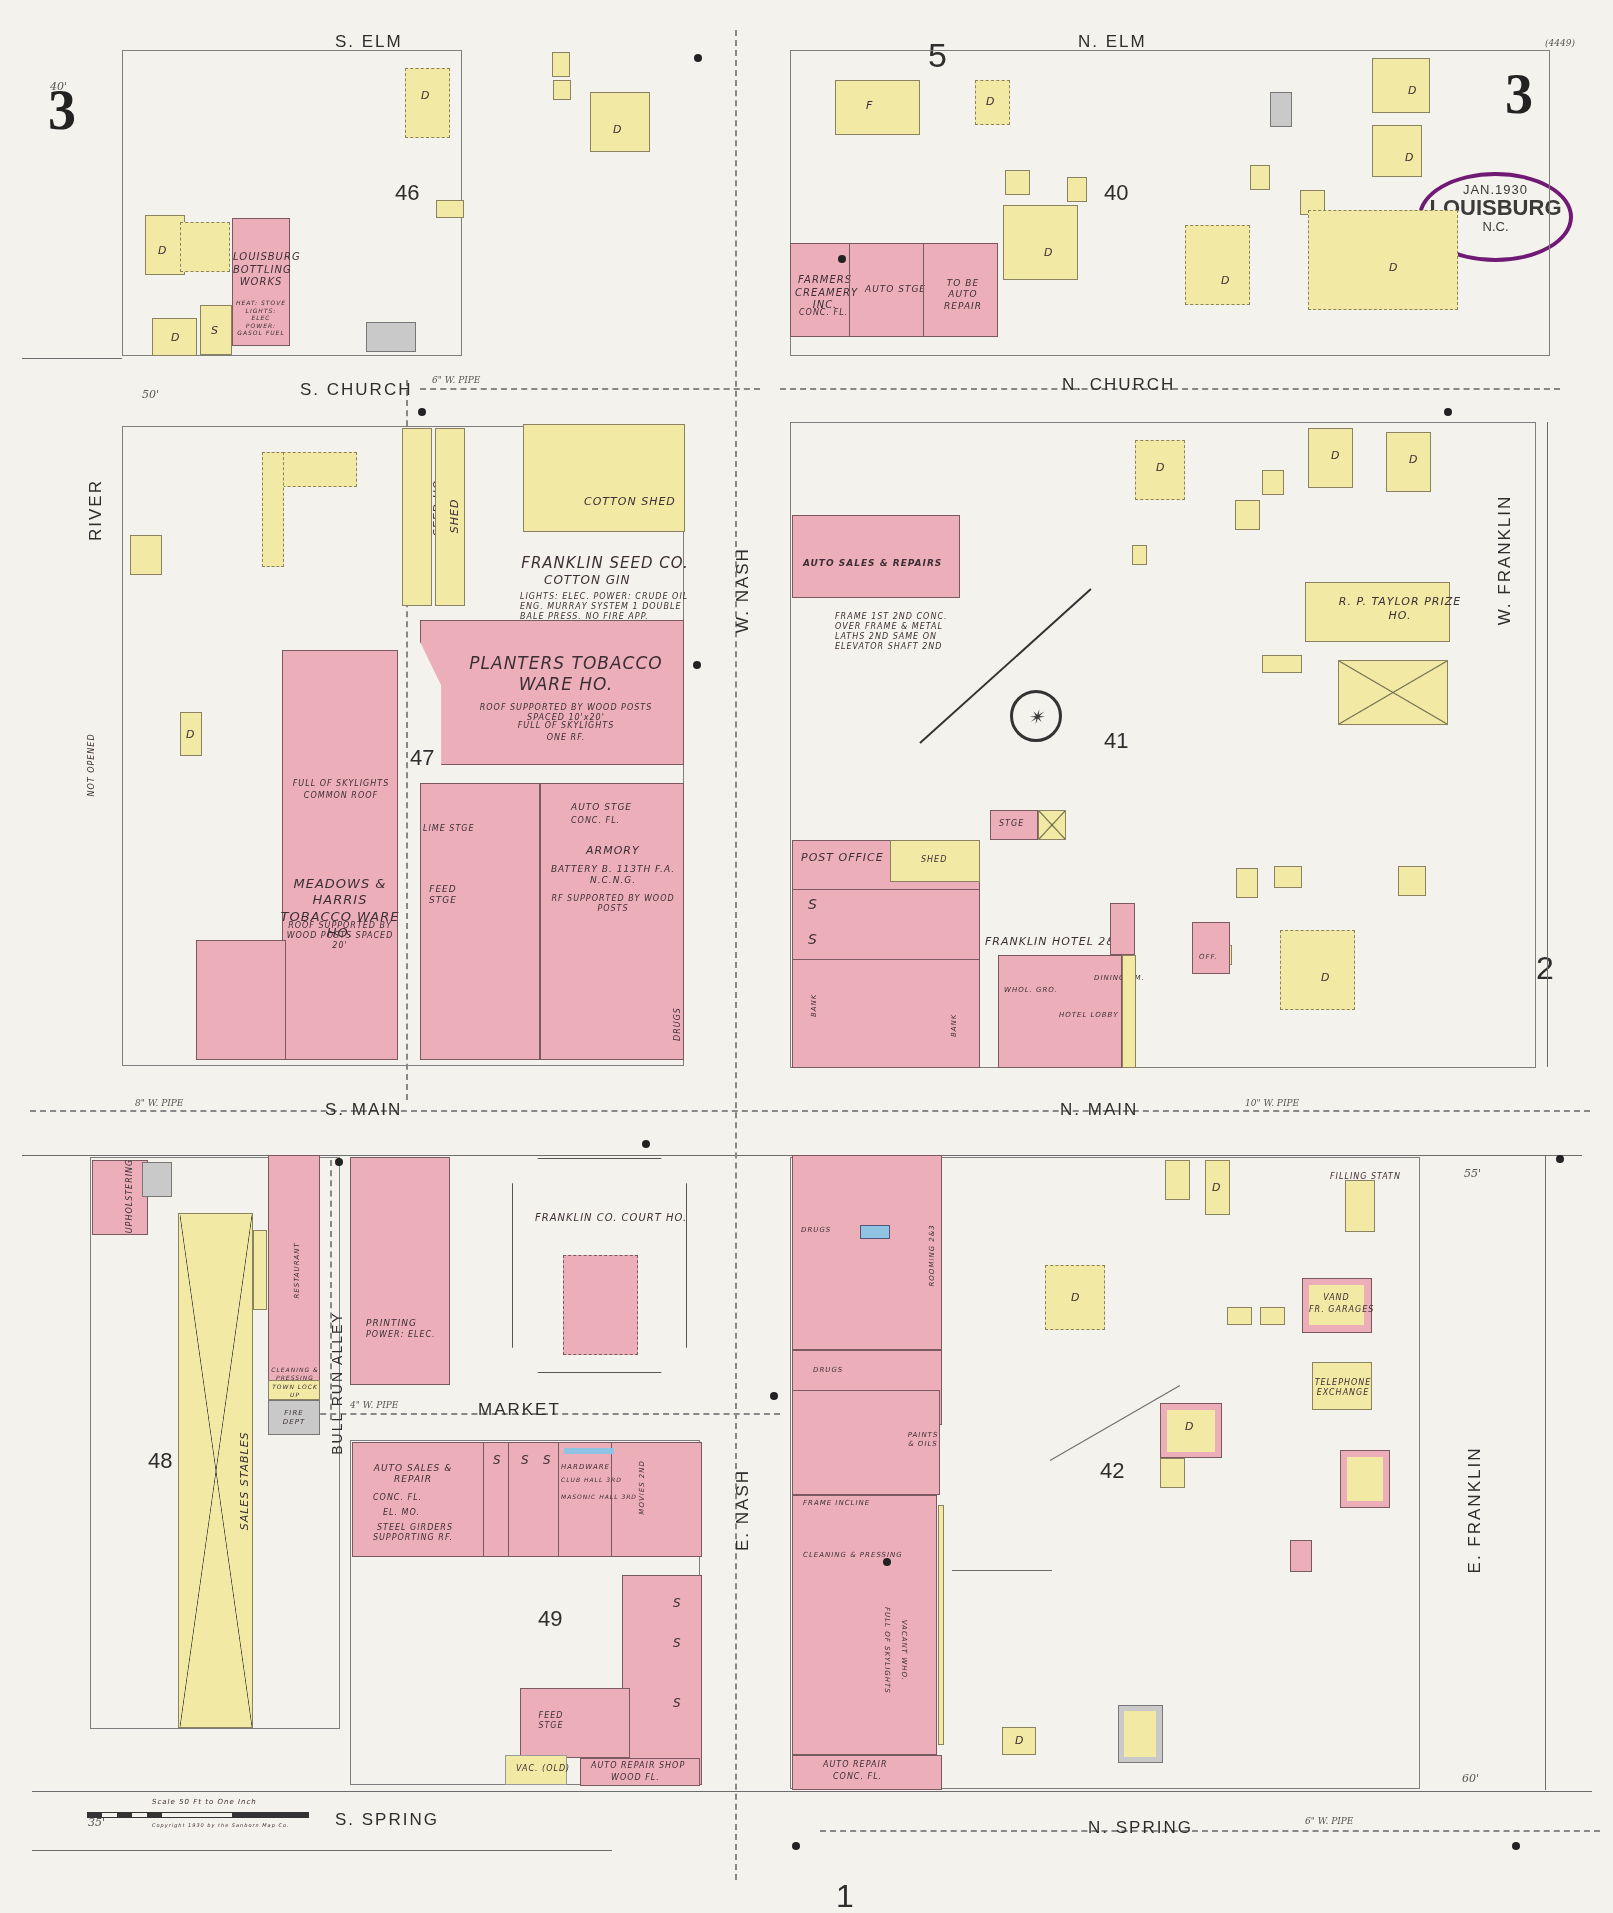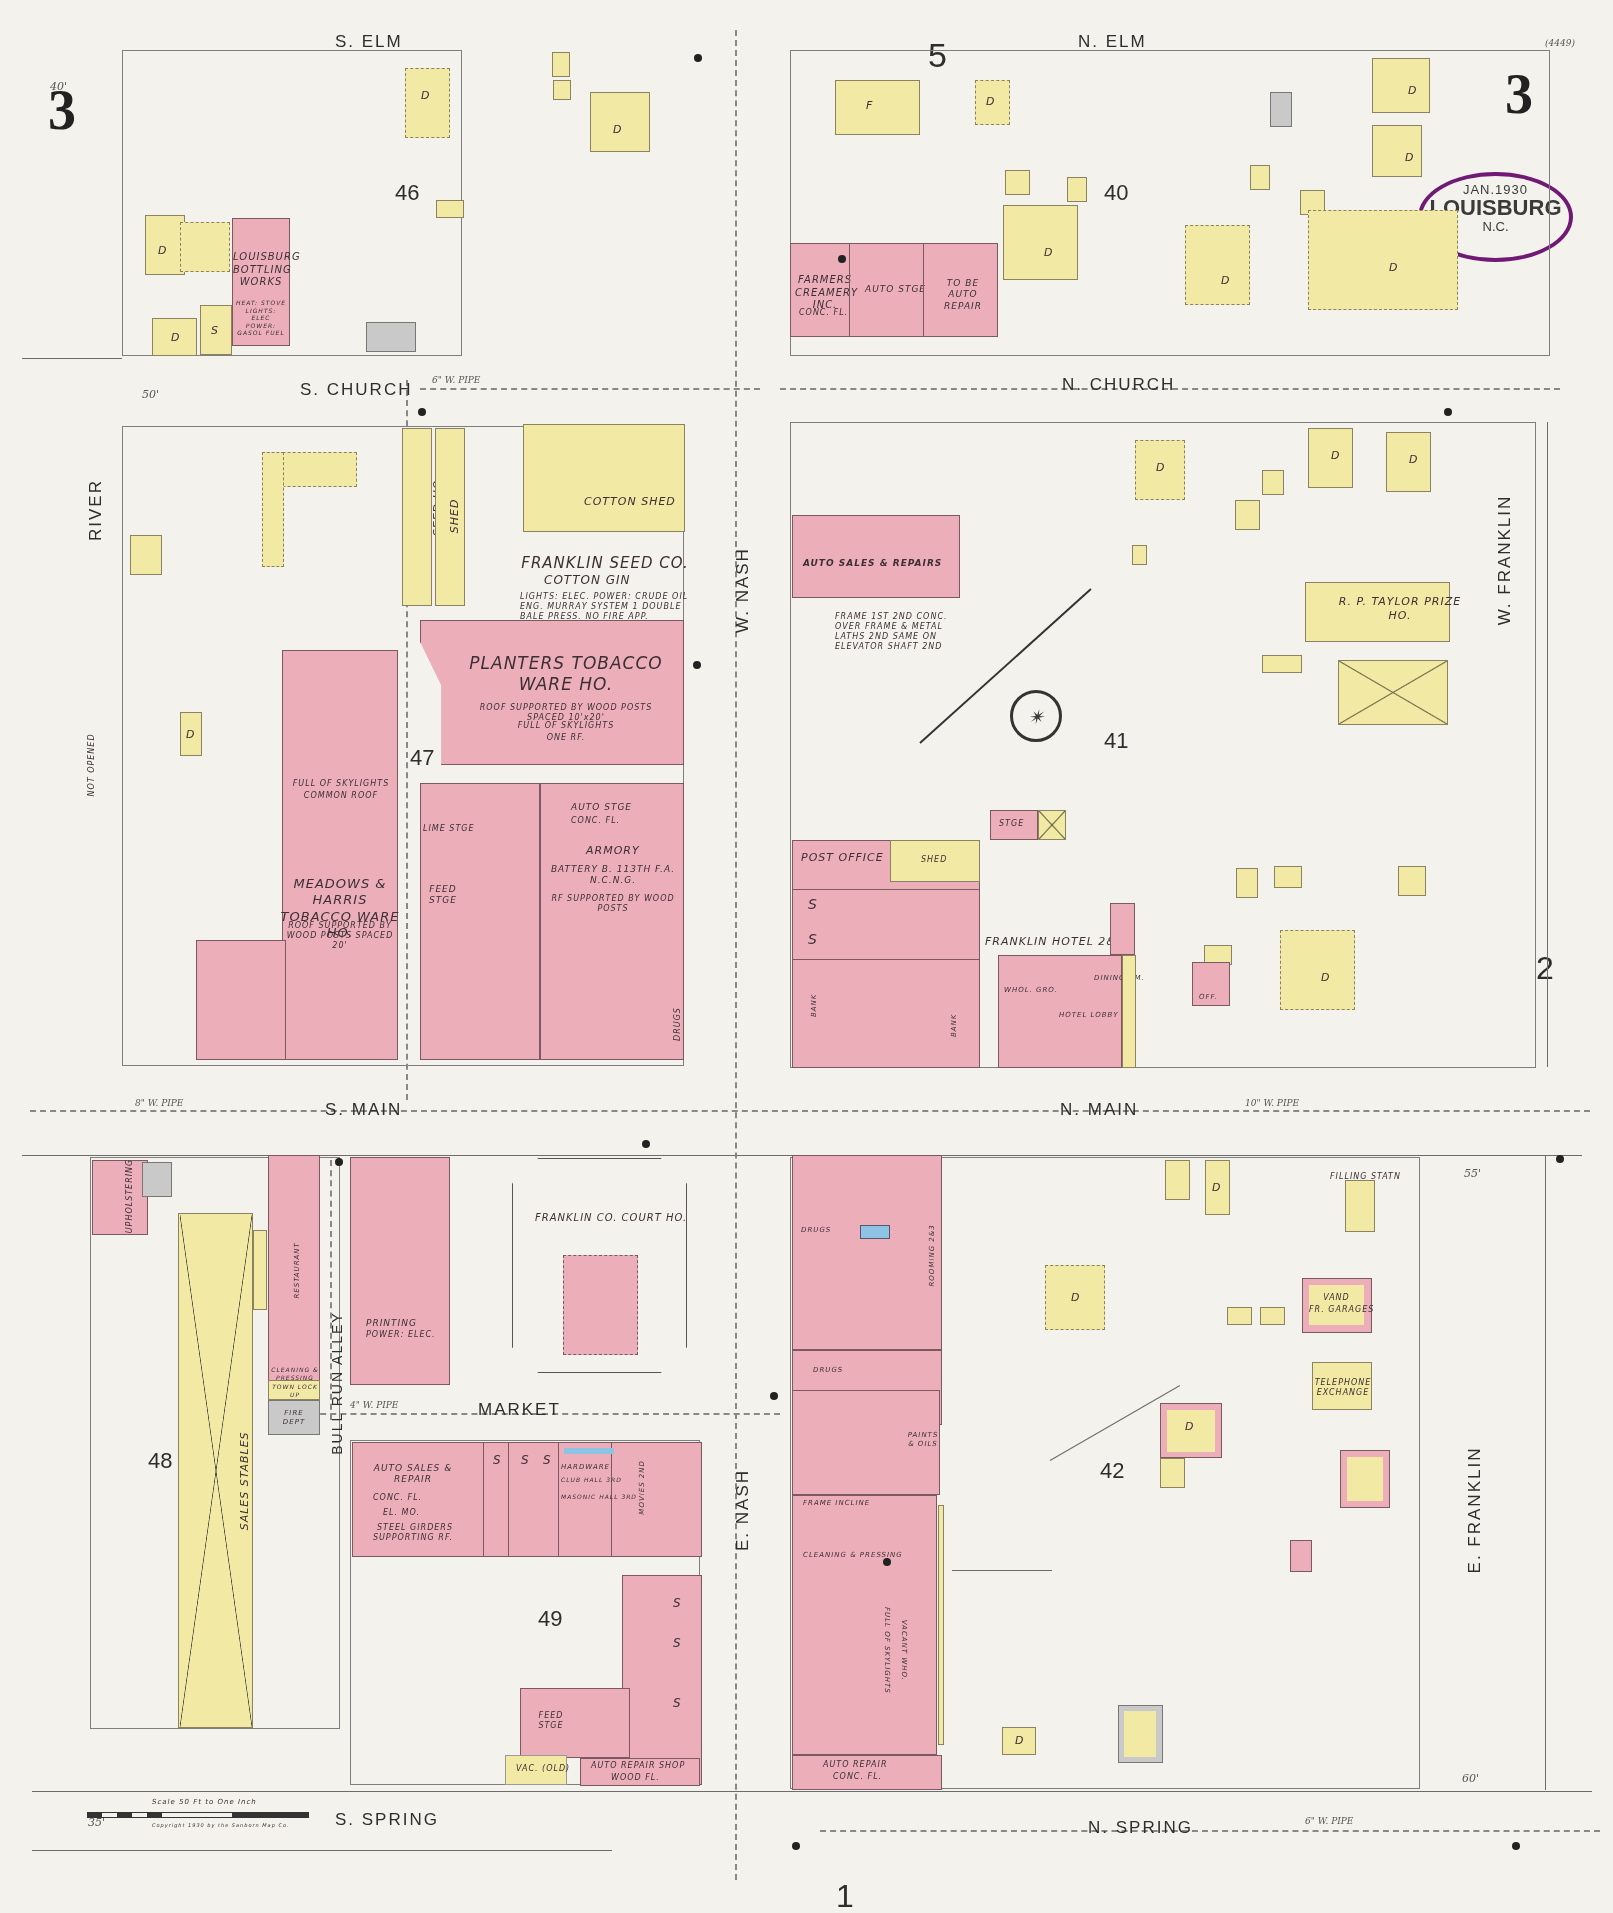--- a/index.html
+++ b/index.html
@@ -224,21 +224,21 @@
   </div>
   <div class="yel" style="left:1262px;top:655px;width:40px;height:18px;"></div>
   <div class="yel" style="left:1338px;top:660px;width:110px;height:65px;background:linear-gradient(to top right,transparent 49%,#6a6a4a 50%,transparent 51%),linear-gradient(to bottom right,transparent 49%,#6a6a4a 50%,transparent 51%),#f1e9a4;"></div>
   <div class="yel" style="left:1236px;top:868px;width:22px;height:30px;"></div>
   <div class="yel" style="left:1274px;top:866px;width:28px;height:22px;"></div>
   <div class="yel" style="left:1398px;top:866px;width:28px;height:30px;"></div>
   <div class="yel dash" style="left:1280px;top:930px;width:75px;height:80px;">
       <div class="lbl" style="left:40px;top:40px;">D</div>
     </div>
   <div class="yel" style="left:1204px;top:945px;width:28px;height:20px;"></div>
-  <div class="pink" style="left:1192px;top:962px;width:38px;height:44px;">
+  <div class="pink" style="left:1192px;top:922px;width:38px;height:52px;">
       <div class="lbl" style="left:6px;top:30px;font-size:7px;">OFF.</div>
     </div>
   <div class="pink" style="left:990px;top:810px;width:48px;height:30px;">
       <div class="lbl" style="left:8px;top:8px;font-size:8px;">STGE</div>
     </div>
   <div class="yel" style="left:1038px;top:810px;width:28px;height:30px;background:linear-gradient(to top right,transparent 47%,#6a6a4a 50%,transparent 53%),linear-gradient(to bottom right,transparent 47%,#6a6a4a 50%,transparent 53%),#f1e9a4;"></div>
   <div class="pink" style="left:792px;top:840px;width:188px;height:228px;">
     <div class="lbl" style="left:8px;top:10px;font-size:11px;">POST OFFICE</div>
     <div class="lbl" style="left:15px;top:55px;font-size:14px;">S</div>
     <div class="lbl" style="left:15px;top:90px;font-size:14px;">S</div>

